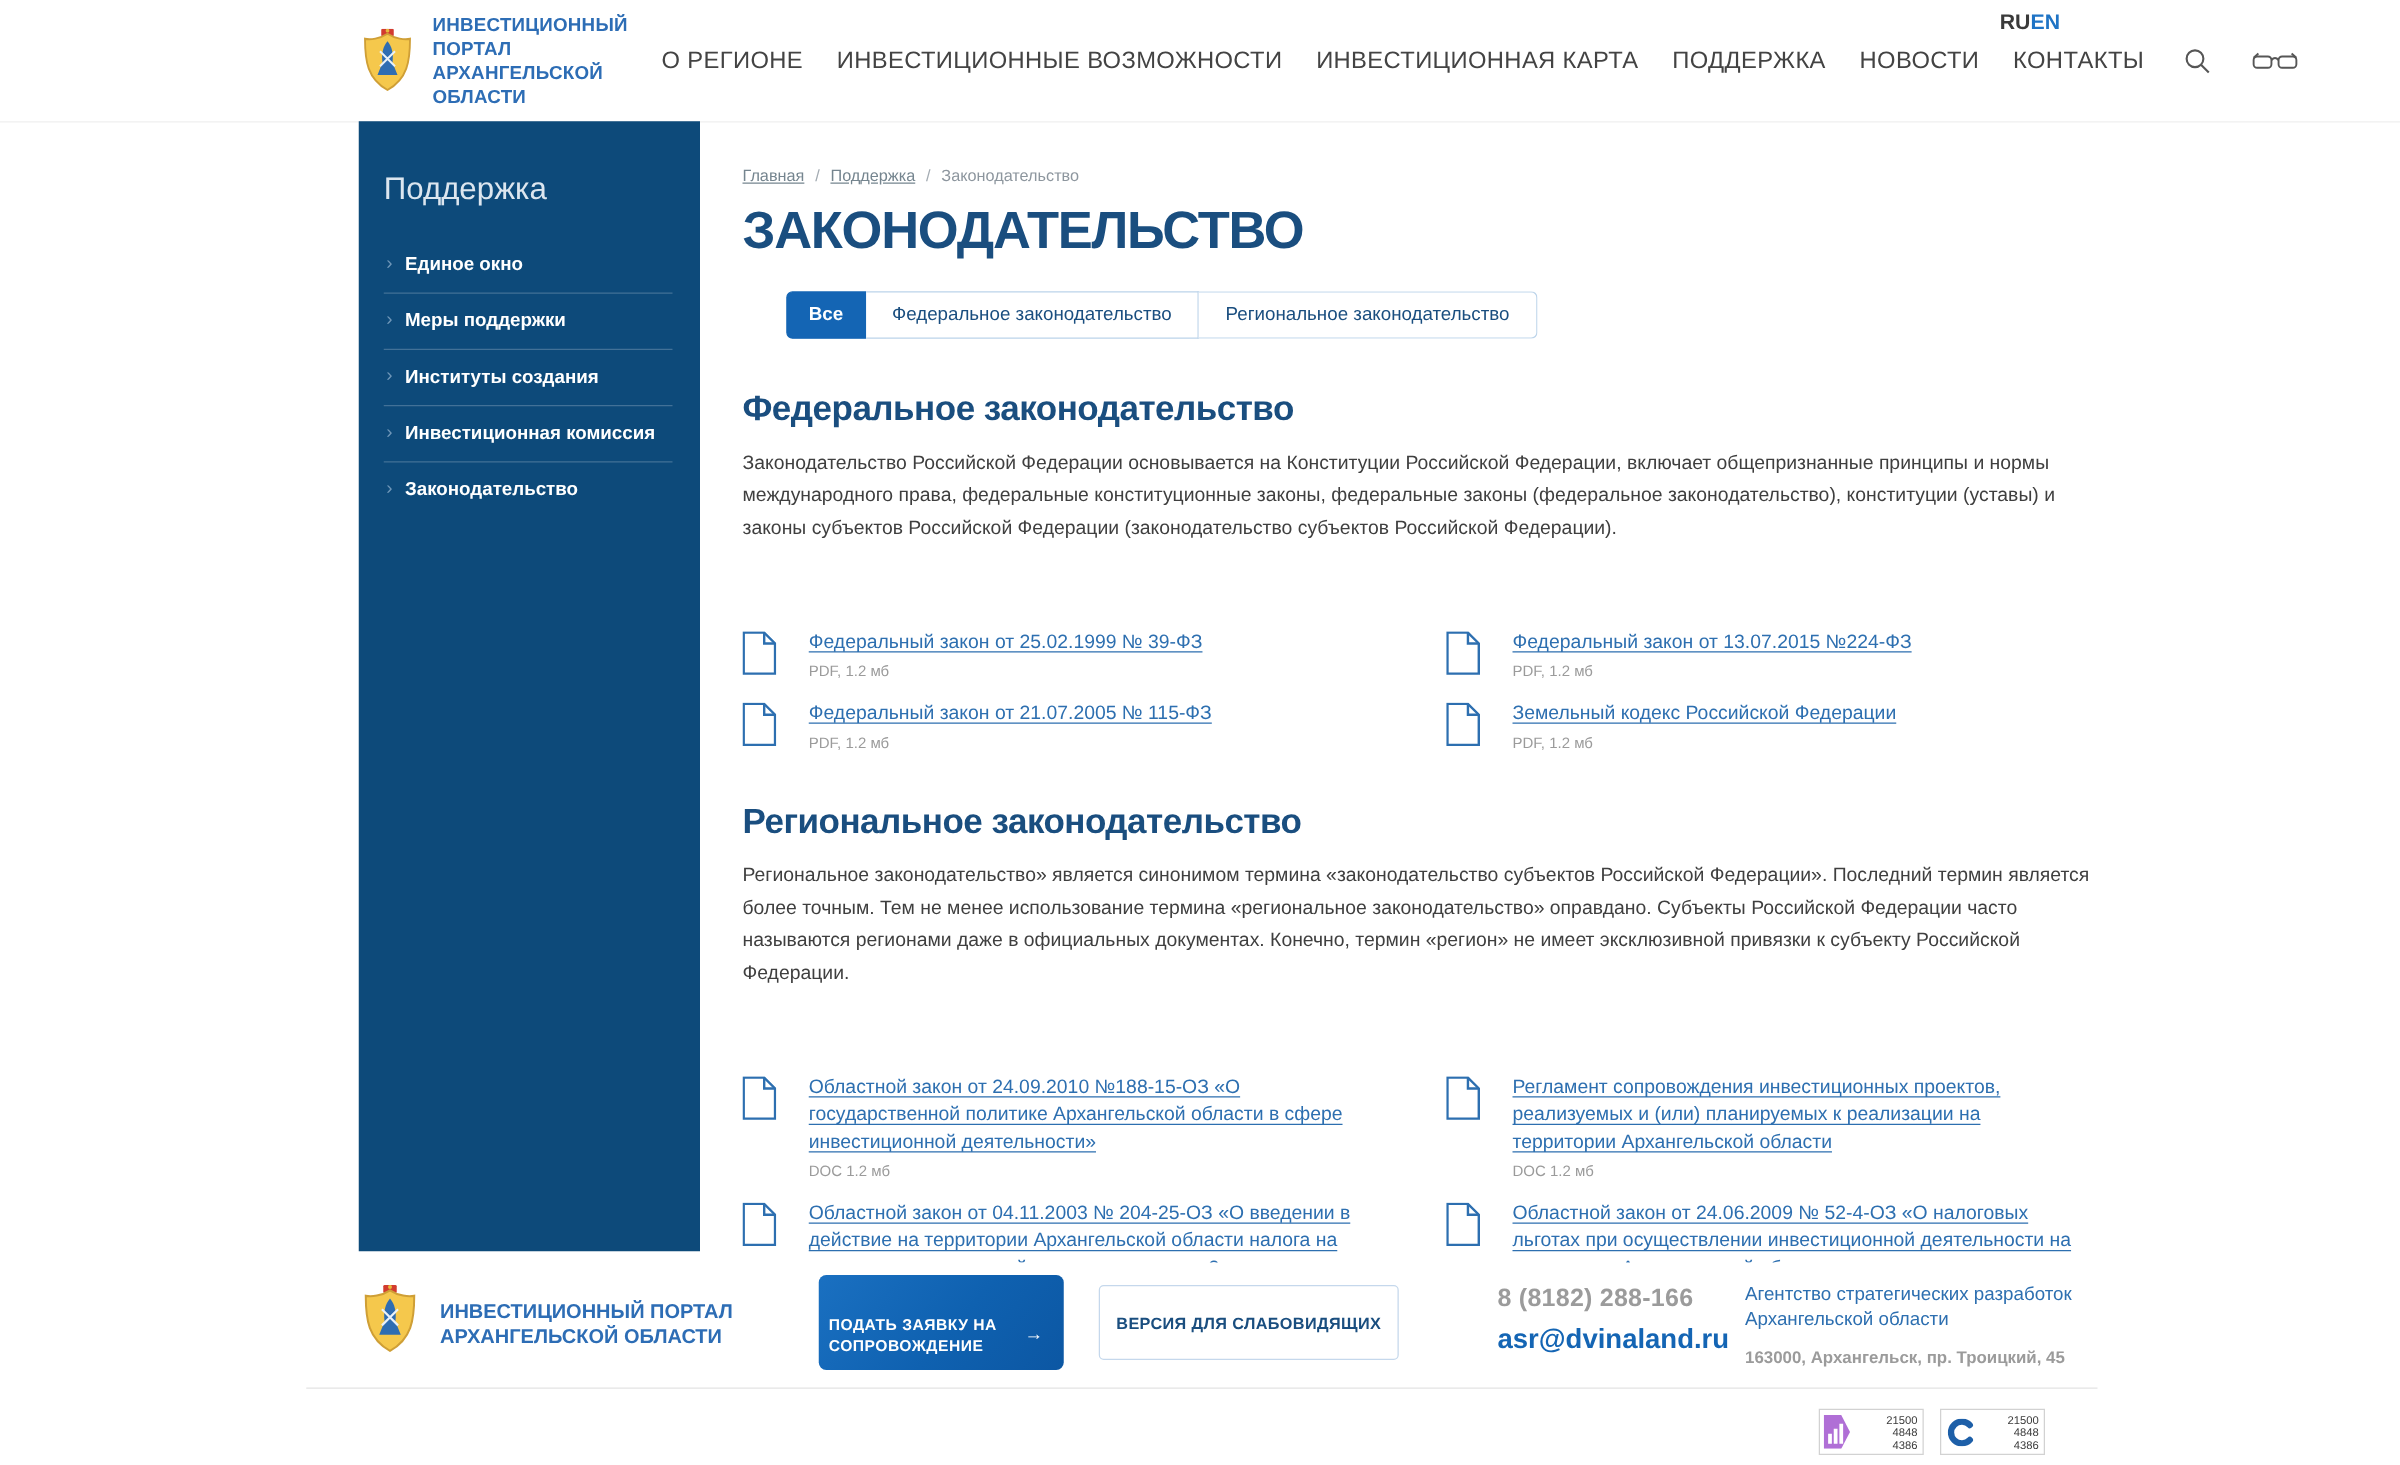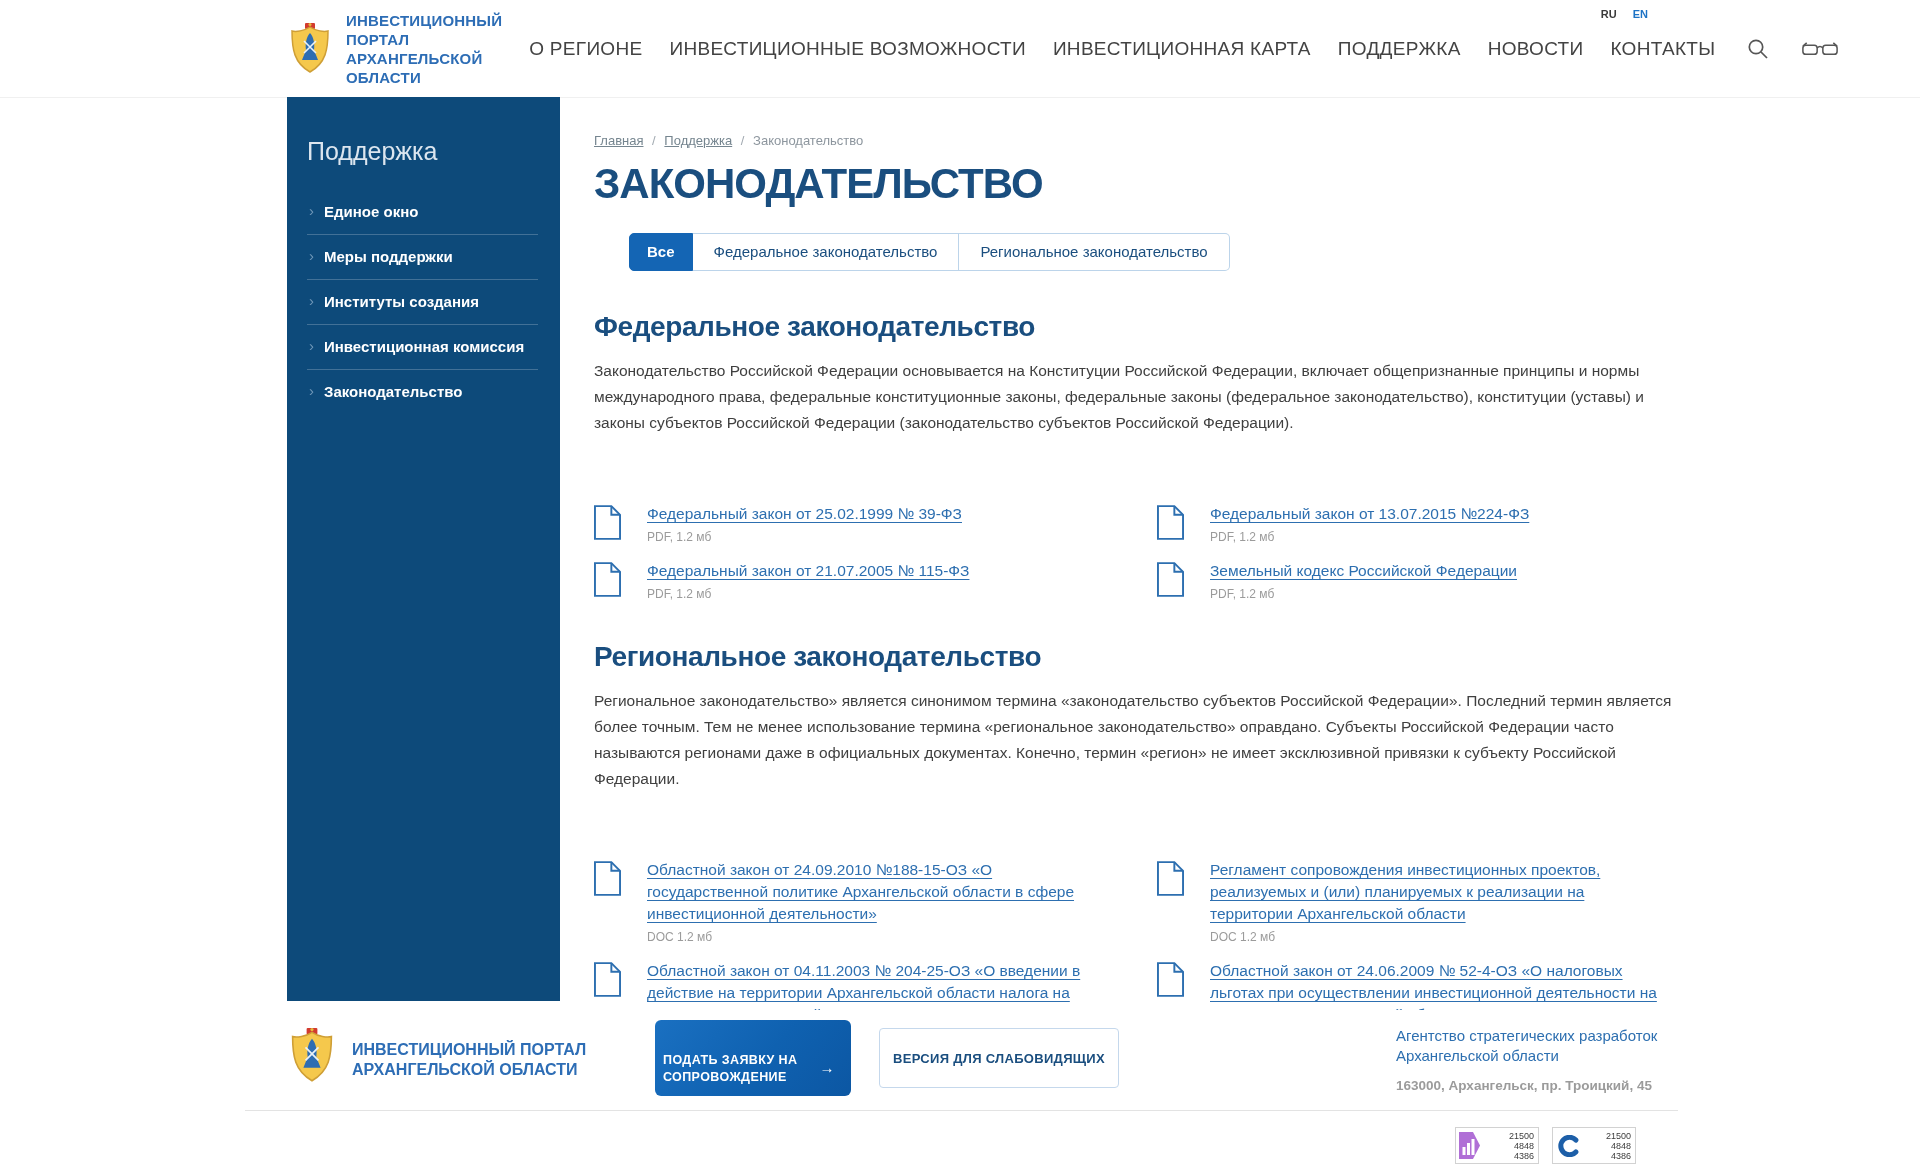--- a/index.html
+++ b/index.html
@@ -2,21 +2,21 @@
 <html lang="ru"><head>
 <meta charset="utf-8">
 <style>
   html,body{margin:0;padding:0;background:#fff;}
   .page{position:relative;width:1920px;height:1172px;background:#fff;overflow:hidden;
         font-family:"Liberation Sans",sans-serif;color:#3f3f3f;}
   a{cursor:pointer;}
 
   
   .header{position:absolute;top:0;left:0;width:100%;height:97px;background:#fff;border-bottom:1px solid #f0f0f0;}
-  .lang-row{position:absolute;top:8px;right:272px;display:flex;gap:16px;font-size:11px;font-weight:700;}
+  .lang-row{position:absolute;top:8px;right:272px;display:flex;gap:0;font-size:17px;font-weight:700;}
   .lang-ru{color:#3a3a3a;}
   .lang-en{color:#1e73c5;}
   .header-inner{position:absolute;left:287px;right:270px;top:14px;height:70px;display:flex;align-items:center;justify-content:space-between;}
   .brand{display:flex;align-items:center;}
   .brand-text{margin-left:13px;color:#2d6db5;font-weight:700;font-size:15px;line-height:19px;letter-spacing:.2px;}
   .nav{display:flex;align-items:center;}
   .nav-item{font-size:19px;color:#434343;letter-spacing:.3px;margin-left:27px;white-space:nowrap;}
   .hdr-icon{margin-left:32px;display:flex;align-items:center;}
 
   
@@ -331,20 +331,24 @@
     <button class="cta-btn" style="font-family:inherit;">
       <div>ПОДАТЬ ЗАЯВКУ НА</div>
       <div>СОПРОВОЖДЕНИЕ</div>
       <span class="cta-arrow">→</span>
     </button>
 
     <div class="vision-btn">
       <span>ВЕРСИЯ ДЛЯ СЛАБОВИДЯЩИХ</span>
     </div>
 
+    <div class="f-contacts">
+      <div class="f-phone">8 (8182) 288-166</div>
+      <a class="f-email">asr@dvinaland.ru</a>
+    </div>
 
     <div class="f-agency">
       <div>Агентство стратегических разработок</div>
       <div>Архангельской области</div>
       <div class="f-address">163000, Архангельск, пр. Троицкий, 45</div>
     </div>
 
     <div class="f-divider"></div>
 
     <div class="badges">

